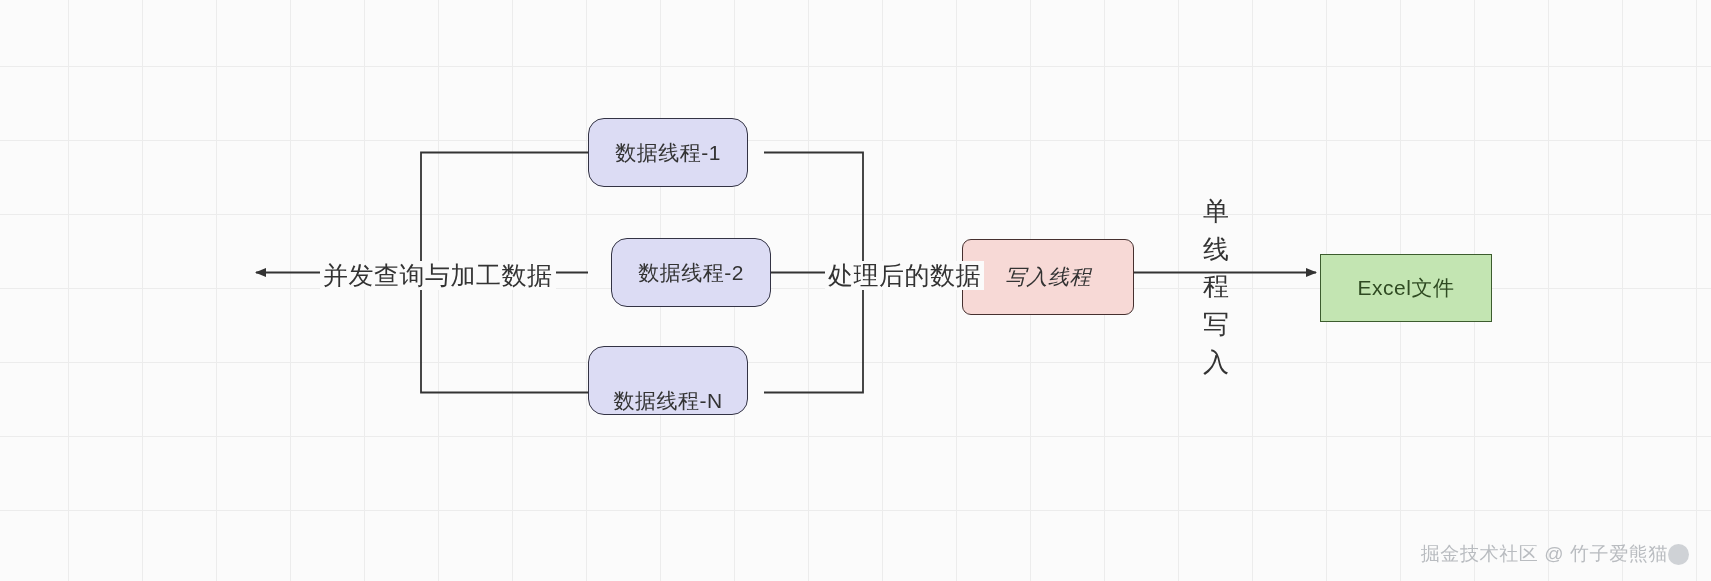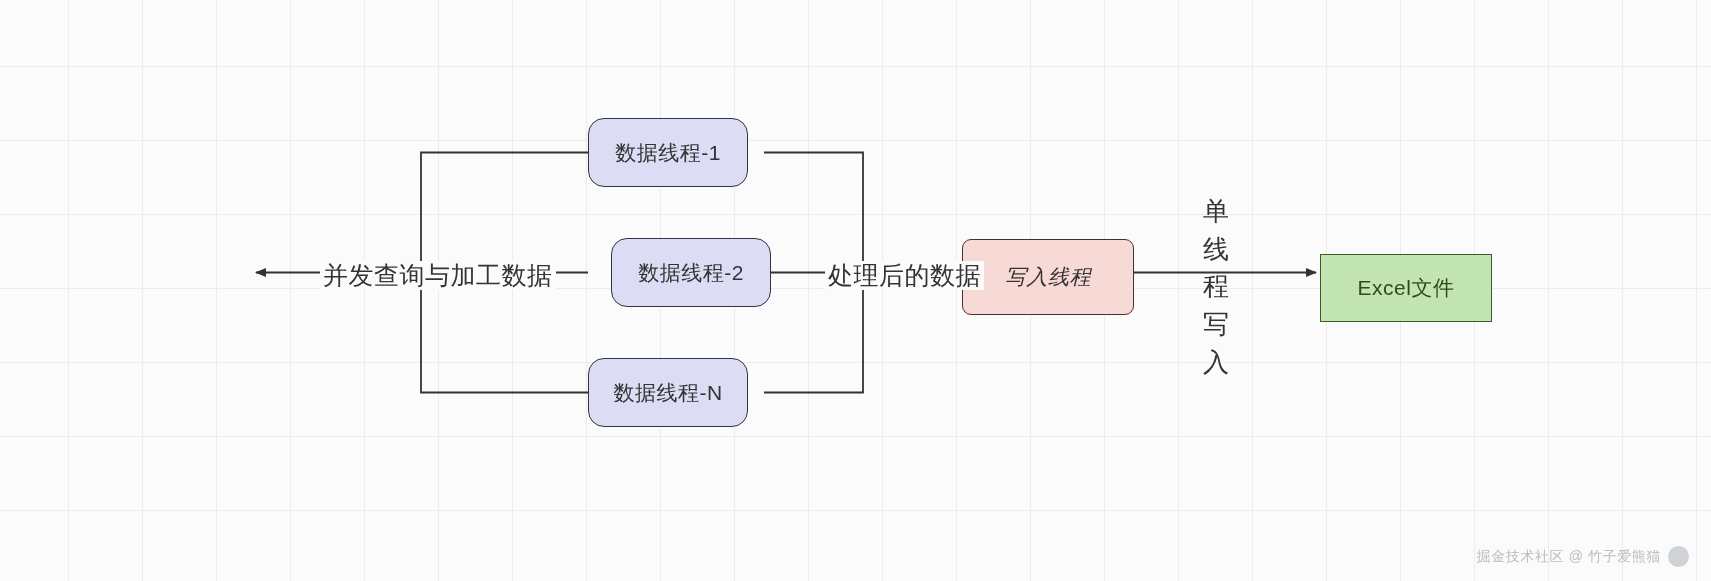--- a/index.html
+++ b/index.html
@@ -70,21 +70,21 @@
   
   .thread-box {
     width: 160px;
     height: 69px;
     background: #dcdcf4;
     border: 1.7px solid #333344;
     border-radius: 16px;
   }
   #node-thread-1 { left: 588px; top: 118px; }
   #node-thread-2 { left: 611px; top: 238px; }
-  #node-thread-n { left: 588px; top: 358px; }
+  #node-thread-n { left: 588px; top: 346px; align-items: flex-end; }
 
   
   #node-writer {
     left: 962px;
     top: 239px;
     width: 172px;
     height: 76px;
     background: #f7d9d6;
     border: 1.7px solid #46302f;
     border-radius: 9px;
@@ -133,27 +133,26 @@
     line-height: 1.45;
     background: transparent;
     padding: 0;
   }
 
   
   #watermark {
     position: absolute;
     right: 22px;
     bottom: 14px;
-    font-size: 14px;
+    font-size: 19px;
     color: #b9bcc0;
     letter-spacing: 0.6px;
     white-space: nowrap;
     display: flex;
     align-items: center;
-    gap: 7px;
     justify-content: space-between;
   }
   #watermark .wm-avatar {
     display: inline-block;
     width: 21px;
     height: 21px;
     border-radius: 50%;
     background: #cfd2d6;
     flex: none;
   }

